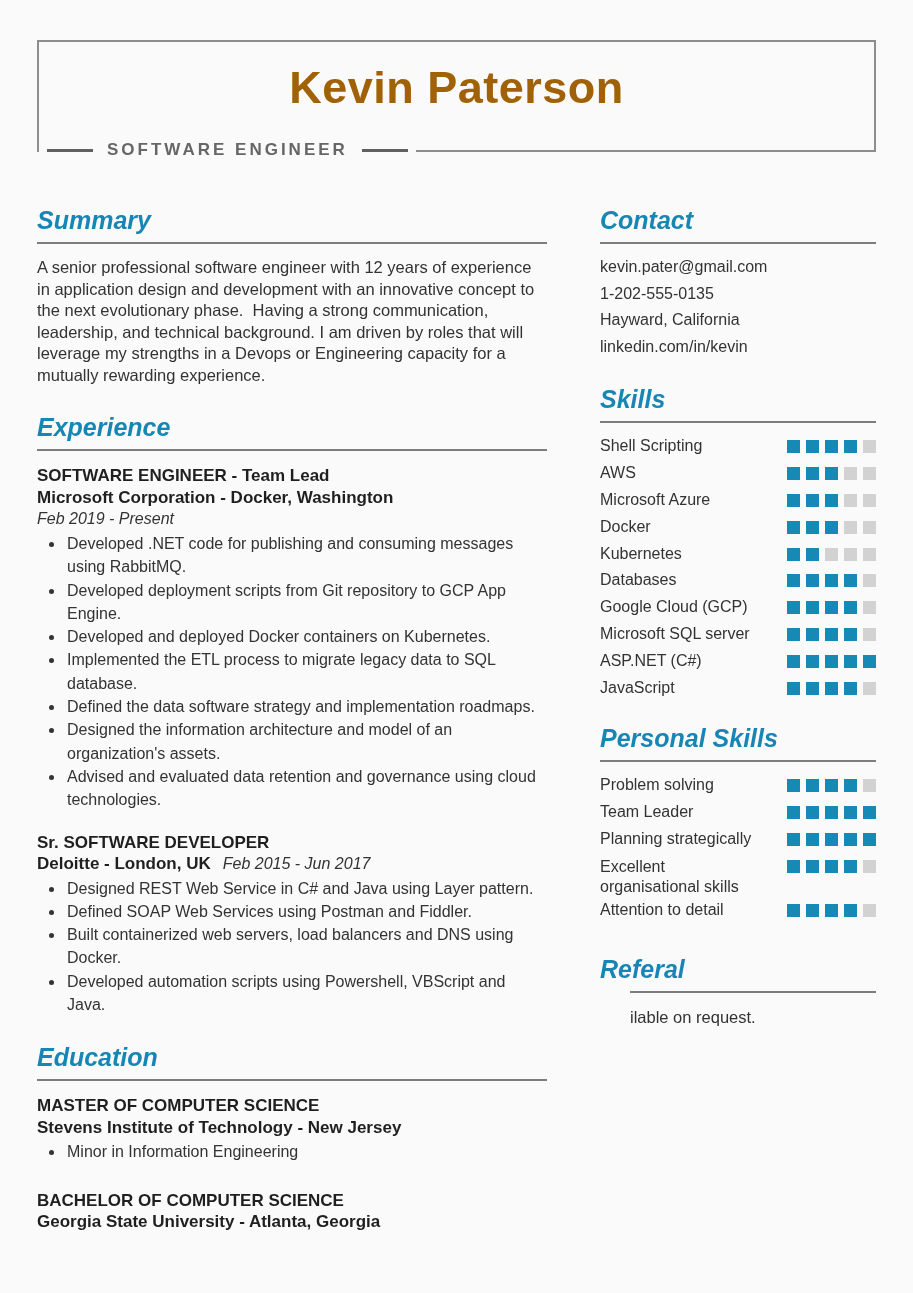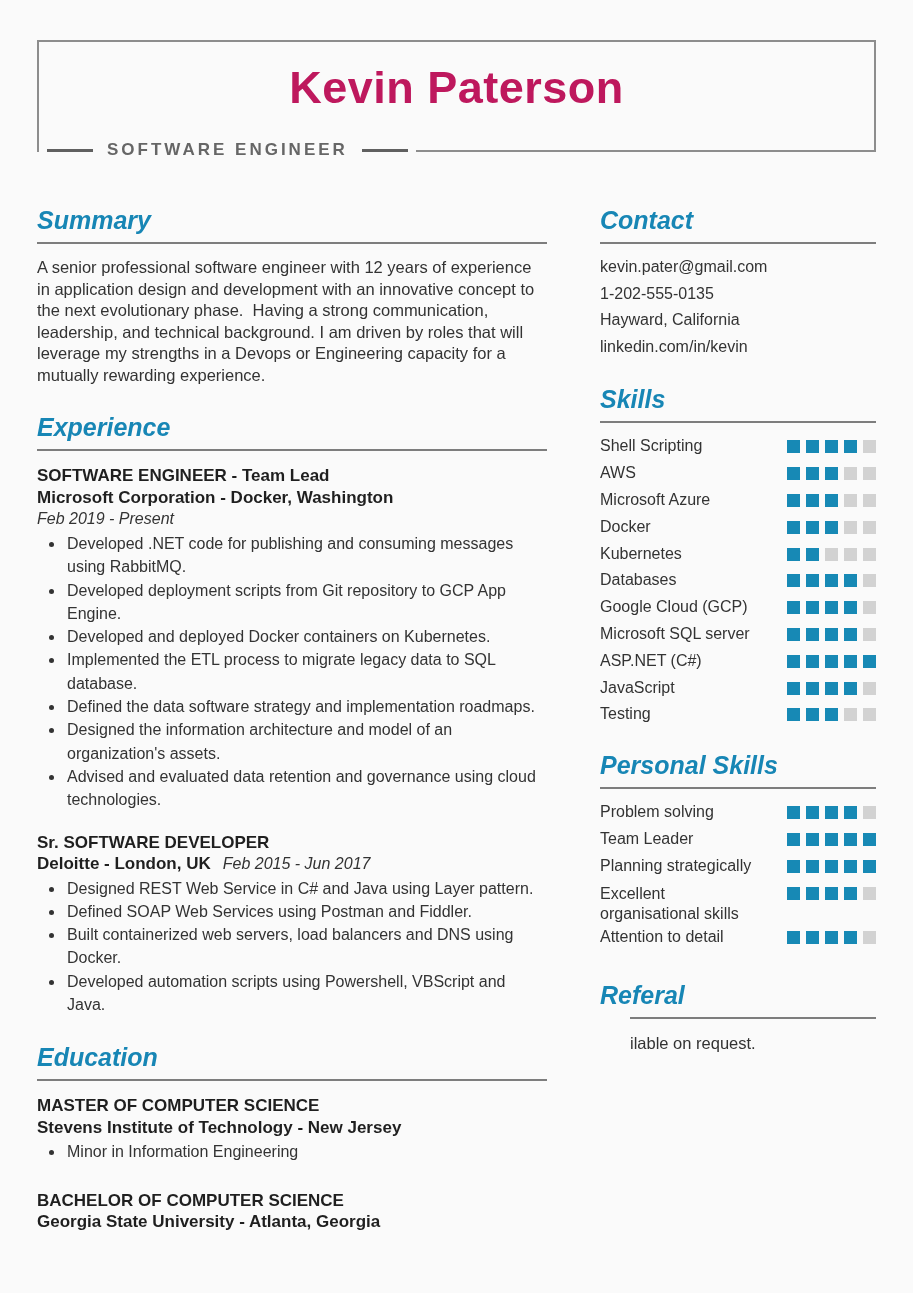--- a/index.html
+++ b/index.html
@@ -18,21 +18,21 @@
     position: absolute;
     left: 37px; top: 40px;
     width: 839px; height: 112px;
     border: 2px solid #8d8d8d;
   }
   .name {
     text-align: center;
     margin-top: 20px;
     font-size: 45px;
     font-weight: 700;
-    color: #be185d;
+    color: #a16207;
     letter-spacing: 0.5px;
   }
   .subtitle-wrap {
     position: absolute;
     left: 0; right: 0; bottom: -12px;
     display: flex;
     justify-content: flex-start;
   }
   .subtitle {
     display: flex;
@@ -336,30 +336,20 @@
           <div class="skill-row">
             <span class="skill-label">JavaScript</span>
             <span class="skill-squares">
               <span class="sq" style="background: rgb(23, 137, 181);"></span>
               <span class="sq" style="background: rgb(23, 137, 181);"></span>
               <span class="sq" style="background: rgb(23, 137, 181);"></span>
               <span class="sq" style="background: rgb(23, 137, 181);"></span>
               <span class="sq" style="background: rgb(210, 210, 210);"></span>
             </span>
           </div>
-          <div class="skill-row">
-            <span class="skill-label">Testing</span>
-            <span class="skill-squares">
-              <span class="sq" style="background: rgb(23, 137, 181);"></span>
-              <span class="sq" style="background: rgb(23, 137, 181);"></span>
-              <span class="sq" style="background: rgb(23, 137, 181);"></span>
-              <span class="sq" style="background: rgb(210, 210, 210);"></span>
-              <span class="sq" style="background: rgb(210, 210, 210);"></span>
-            </span>
-          </div>
         </div>
     </div>
 
     <div class="section" style="margin-top: 22px;">
       <div class="section-heading">Personal Skills</div>
       <div class="rule"></div>
       <div class="skill-list">
           <div class="skill-row">
             <span class="skill-label">Problem solving</span>
             <span class="skill-squares">

